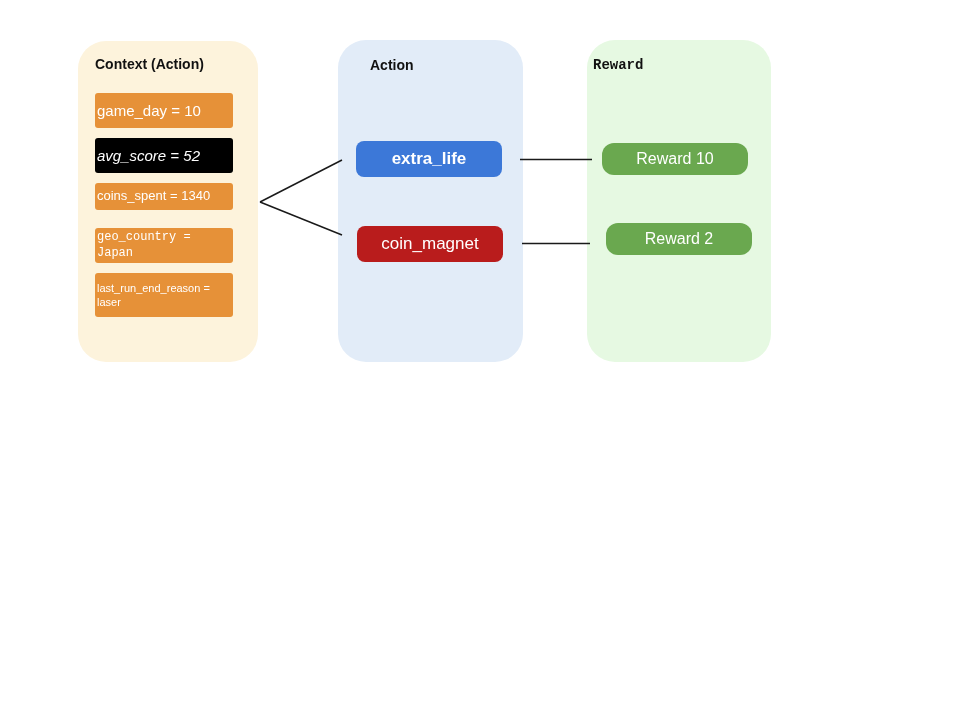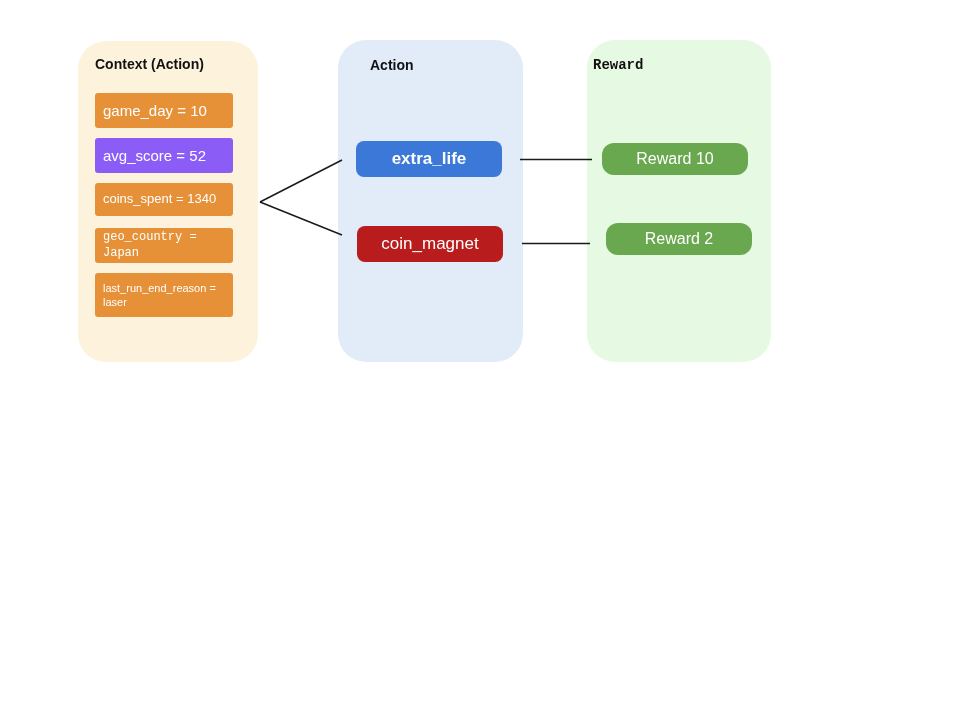--- a/index.html
+++ b/index.html
@@ -27,21 +27,21 @@
   }
   .node {
     position: absolute;
     display: flex;
     align-items: center;
     color: #ffffff;
     box-sizing: border-box;
   }
   .ctx-node {
     border-radius: 3px;
-    padding-left: 8px;
+    padding-left: 2px;
     padding-right: 6px;
     justify-content: flex-start;
     text-align: left;
     line-height: 1.3;
   }
   .action-node {
     border-radius: 8px;
     justify-content: center;
     font-size: 17px;
   }
@@ -60,23 +60,23 @@
 </head>
 <body>
 
 <div id="canvas">
 
   <div class="panel" style="left: 78px; top: 41px; width: 180px; height: 321px; background-color: rgb(253, 243, 220);"></div>
   <div class="panel-title" style="left:95px; top:56px;">Context (Action)</div>
 
   <div class="node ctx-node" style="left: 95px; top: 93px; width: 138px; height: 35px; font-size: 15px; background-color: rgb(230, 145, 56);">game_day = 10</div>
 
-  <div class="node ctx-node" style="left: 95px; top: 138px; width: 138px; height: 35px; font-size: 15px; background-color: #8b5cf6;">avg_score = 52</div>
+  <div class="node ctx-node" style="left: 95px; top: 138px; width: 138px; height: 35px; font-size: 15px; background-color: #000000; font-style: italic;">avg_score = 52</div>
 
-  <div class="node ctx-node" style="left: 95px; top: 183px; width: 138px; height: 33px; font-size: 13px; background-color: rgb(230, 145, 56);">coins_spent = 1340</div>
+  <div class="node ctx-node" style="left: 95px; top: 183px; width: 138px; height: 27px; font-size: 13px; background-color: rgb(230, 145, 56);">coins_spent = 1340</div>
 
   <div class="node ctx-node" style="left: 95px; top: 228px; width: 138px; height: 35px; font-size: 12px; background-color: rgb(230, 145, 56); font-family: Liberation Mono, monospace;">geo_country = Japan</div>
 
   <div class="node ctx-node" style="left: 95px; top: 273px; width: 138px; height: 44px; font-size: 11px; background-color: rgb(230, 145, 56);">last_run_end_reason = laser</div>
 
   <div class="panel" style="left: 338px; top: 40px; width: 185px; height: 322px; background-color: rgb(226, 236, 248);"></div>
   <div class="panel-title" style="left:370px; top:57px;">Action</div>
 
   <div class="node action-node" style="left: 356px; top: 141px; width: 146px; height: 36px; background-color: rgb(60, 120, 216); font-weight: bold;">extra_life</div>
 

